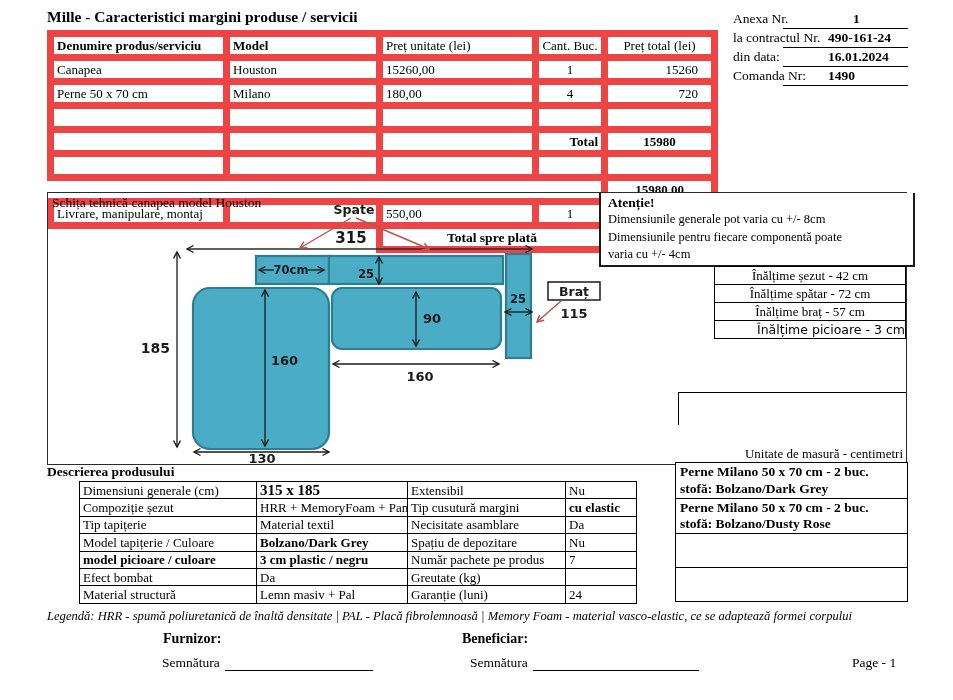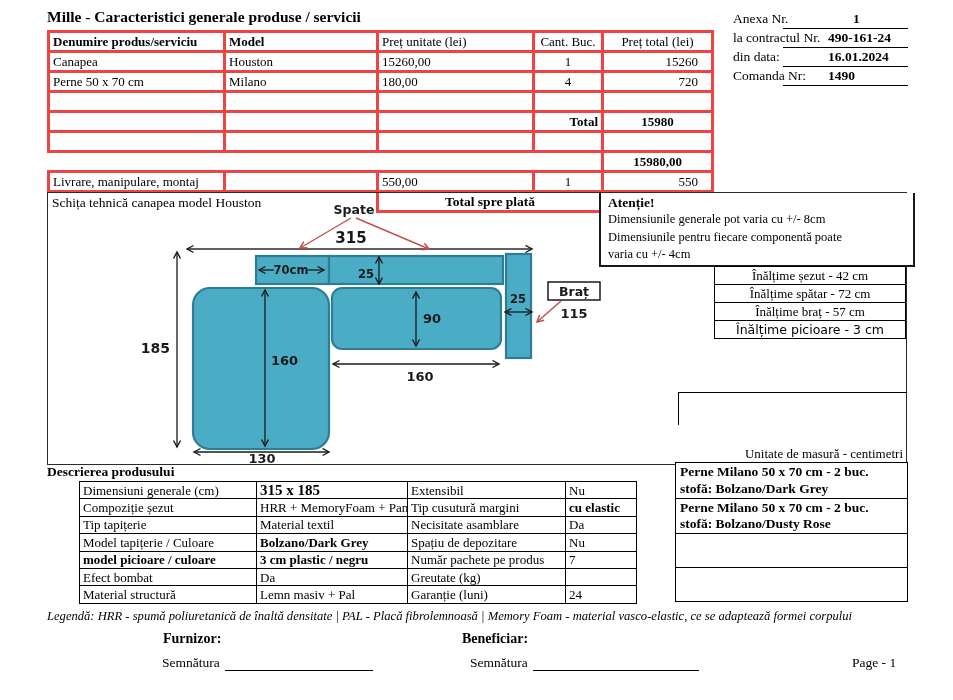--- a/index.html
+++ b/index.html
@@ -7,21 +7,21 @@
         font-family:"Liberation Serif","DejaVu Serif",serif;color:#000;overflow:hidden;}
   .abs{position:absolute;}
   .b{font-weight:bold;}
 
   
   #doc-title{left:47px;top:8px;font-size:15.5px;font-weight:bold;}
 
   
   #products{left:47px;top:30px;}
   #products table{border-collapse:collapse;table-layout:fixed;width:664px;}
-  #products td{border:3px solid #ef4444;height:17px;font-size:13px;padding:0 3px;
+  #products td{border:7px solid #ef4444;height:17px;font-size:13px;padding:0 3px;
                white-space:nowrap;overflow:hidden;line-height:16px;}
   #products td.c{text-align:center;}
   #products td.r{text-align:right;padding-right:13px;}
   #products td.nb{border:none;}
   #products td.mrg{border-left:none;}
 
   
   #annex{left:733px;top:11px;width:175px;font-size:13.5px;text-align:center;}
   .annex-row{position:relative;height:19px;}
   .annex-row .lbl{position:absolute;left:0;top:0;white-space:nowrap;}
@@ -32,21 +32,21 @@
   #sketch{left:47px;top:192px;width:858px;height:271px;border:1.5px solid #2b2b2b;}
   #sketch-title{left:4px;top:2px;font-size:13.5px;text-align:center;}
   #sofa-svg{position:absolute;left:0;top:0;overflow:visible;}
   #attention{position:absolute;left:551px;top:0;width:298px;height:70px;border:2px solid #1a1a1a;
              border-top:none;padding:1px 7px;background:#fff;}
   #attention .att-title{font-size:13.5px;font-weight:bold;line-height:17px;}
   #attention .att-line{font-size:12.5px;line-height:17.5px;white-space:nowrap;}
   #heights{position:absolute;left:666px;top:73px;width:190px;border:1.5px solid #000;background:#fff;}
   .h-row{height:17px;line-height:17px;text-align:center;font-size:13px;border-bottom:1.5px solid #000;
          white-space:nowrap;}
-  .h-row:last-child{border-bottom:none;font-family:"DejaVu Sans","Liberation Sans",sans-serif;font-size:12.5px;}
+  .h-row:last-child{border-bottom:none;font-family:"DejaVu Sans","Liberation Sans",sans-serif;font-size:12.5px;text-align:right;}
   #draw-box-top{position:absolute;left:630px;top:199px;width:228px;border-top:1.5px solid #000;}
   #draw-box-left{position:absolute;left:630px;top:199px;height:33px;border-left:1.5px solid #000;}
   #unit-note{position:absolute;right:3px;top:253px;font-size:13px;white-space:nowrap;}
 
   
   #desc-title{left:47px;top:464px;font-size:13.5px;font-weight:bold;}
   #desc{left:47px;top:481px;padding-left:32px;}
   #desc table{border-collapse:collapse;table-layout:fixed;width:557px;}
   #desc td{border:1px solid #000;height:16.4px;font-size:13px;padding:0 3px;
            white-space:nowrap;overflow:hidden;line-height:15px;}
@@ -72,21 +72,21 @@
   #page-num{left:828px;top:655px;font-size:13.5px;margin-left:24px;}
 
   
   text.dim{font-family:"DejaVu Sans","Liberation Sans",sans-serif;font-weight:bold;fill:#1a1a1a;}
 </style>
 </head>
 <body>
 
 <div id="page">
 
-  <div id="doc-title" class="abs">Mille - Caracteristici generale produse / servicii</div>
+  <div id="doc-title" class="abs">Mille - Caracteristici margini produse / servicii</div>
 
   <div id="products" class="abs">
     <table>
       <colgroup>
           <col style="width:176px">
           <col style="width:153px">
           <col style="width:156px">
           <col style="width:69px">
           <col style="width:110px">
         </colgroup>

